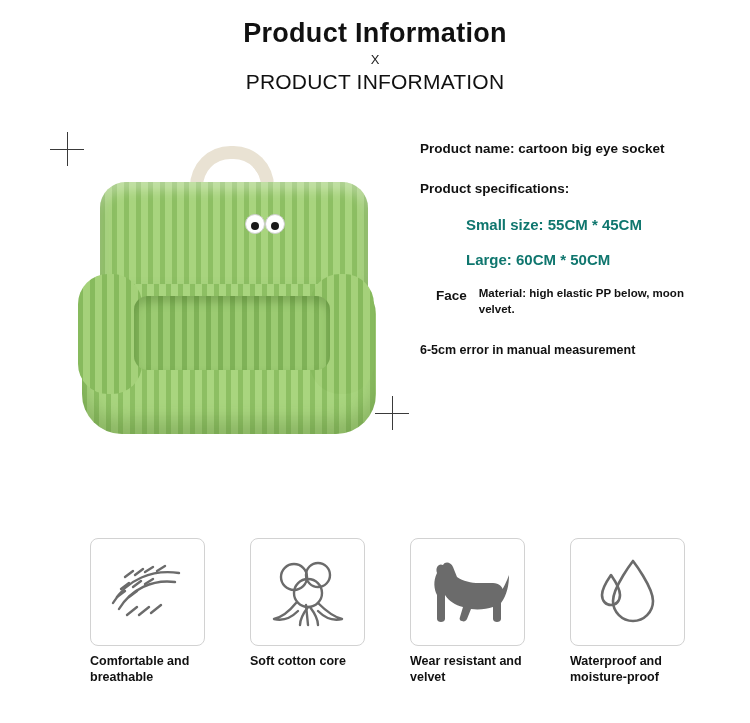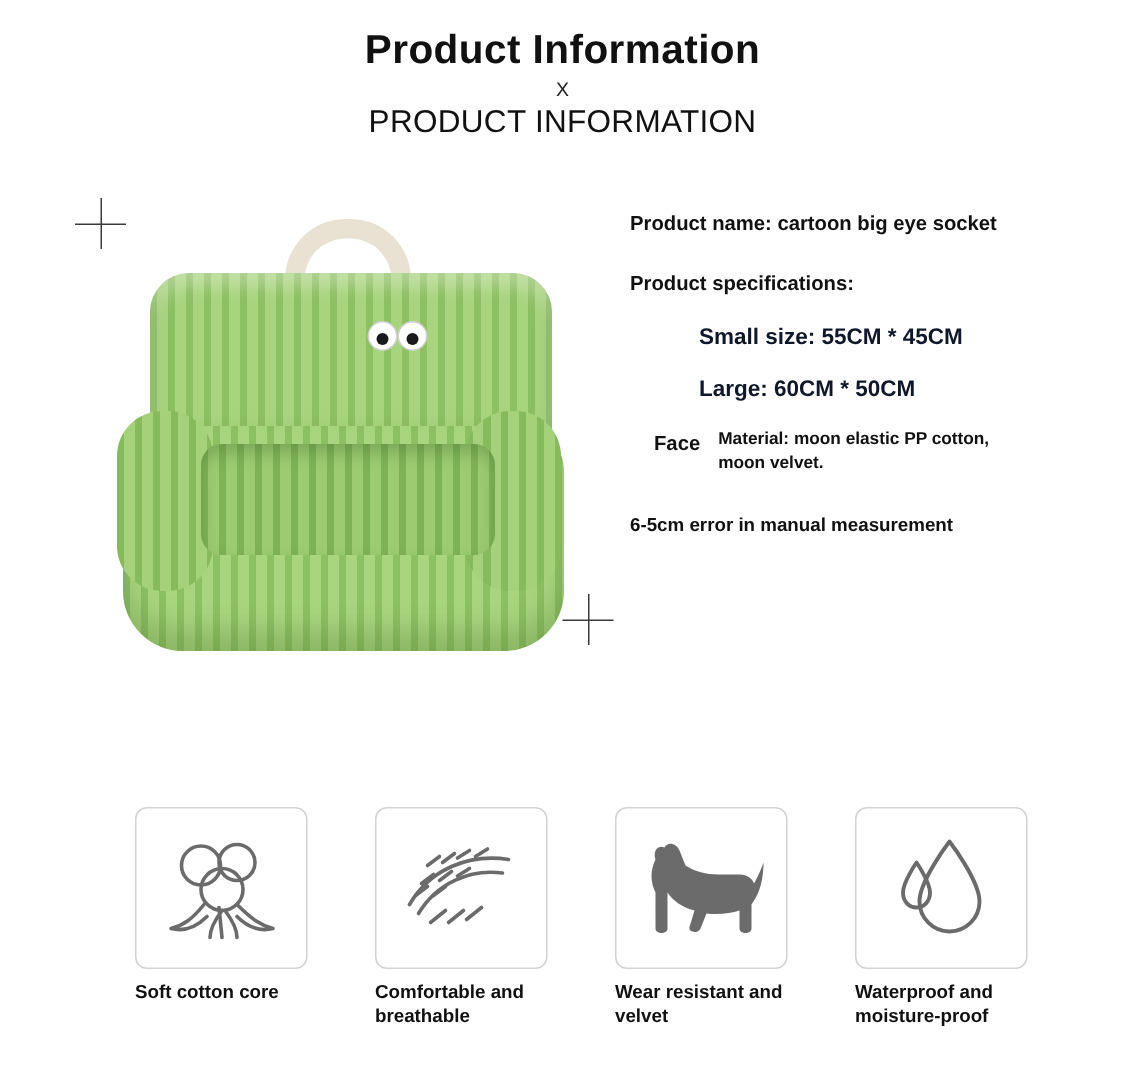--- a/index.html
+++ b/index.html
@@ -188,21 +188,21 @@
     color: #111;
     margin-bottom: 22px;
     line-height: 1.35;
   }
   .info-line.spec {
     margin-bottom: 18px;
   }
   .size-line {
     font-size: 15px;
     font-weight: bold;
-    color: #0f172a;
+    color: #0f766e;
     margin-left: 46px;
     margin-bottom: 18px;
   }
   .pattern-line {
     font-size: 15px;
     font-weight: bold;
     color: #111;
     line-height: 1.35;
     margin-bottom: 20px;
   }
@@ -295,26 +295,42 @@
     </div>
   </div>
 
   <div class="info">
     <div class="info-line">Product name: cartoon big eye socket</div>
     <div class="info-line spec">Product specifications:</div>
     <div class="size-line">Small size: 55CM * 45CM</div>
     <div class="size-line">Large: 60CM * 50CM</div>
     <div class="material-row">
       <div class="material-label">Face</div>
-      <div class="material-text">Material: moon elastic PP cotton, moon velvet.</div>
+      <div class="material-text">Material: high elastic PP below, moon velvet.</div>
     </div>
     <div class="error-line">6-5cm error in manual measurement</div>
   </div>
 
   <div class="features">
+
+    <div class="feature">
+      <div class="feature-box">
+        <svg width="86" height="70" viewBox="0 0 86 70">
+          <g fill="none" stroke="#6b6b6b" stroke-width="2.4" stroke-linecap="round">
+            <path d="M8 46 C22 22 48 12 74 16"></path>
+            <path d="M14 52 C26 32 48 22 70 25"></path>
+            <path d="M20 20 L28 14 M30 18 L38 12 M40 15 L48 10 M52 14 L60 9"></path>
+            <path d="M16 32 L24 26 M28 30 L36 24 M40 27 L48 22"></path>
+            <path d="M12 40 L20 34 M24 40 L32 34"></path>
+            <path d="M22 58 L32 50 M34 58 L44 50 M46 56 L56 48"></path>
+          </g>
+        </svg>
+      </div>
+      <div class="feature-label">Comfortable and breathable</div>
+    </div>
 
     <div class="feature">
       <div class="feature-box">
         <svg width="84" height="74" viewBox="0 0 84 74">
           <g fill="none" stroke="#6b6b6b" stroke-width="2.4" stroke-linecap="round" stroke-linejoin="round">
             <circle cx="28" cy="22" r="13"></circle>
             <circle cx="52" cy="20" r="12"></circle>
             <circle cx="42" cy="38" r="14"></circle>
             <path d="M30 48 C22 58 16 62 8 64 C16 66 24 64 32 56"></path>
             <path d="M52 48 C62 58 68 62 76 64 C68 66 60 64 52 56"></path>
@@ -322,36 +338,20 @@
             <path d="M42 52 C36 60 34 66 34 70"></path>
             <path d="M44 52 C50 60 52 66 52 70"></path>
           </g>
         </svg>
       </div>
       <div class="feature-label">Soft cotton core</div>
     </div>
 
     <div class="feature">
       <div class="feature-box">
-        <svg width="86" height="70" viewBox="0 0 86 70">
-          <g fill="none" stroke="#6b6b6b" stroke-width="2.4" stroke-linecap="round">
-            <path d="M8 46 C22 22 48 12 74 16"></path>
-            <path d="M14 52 C26 32 48 22 70 25"></path>
-            <path d="M20 20 L28 14 M30 18 L38 12 M40 15 L48 10 M52 14 L60 9"></path>
-            <path d="M16 32 L24 26 M28 30 L36 24 M40 27 L48 22"></path>
-            <path d="M12 40 L20 34 M24 40 L32 34"></path>
-            <path d="M22 58 L32 50 M34 58 L44 50 M46 56 L56 48"></path>
-          </g>
-        </svg>
-      </div>
-      <div class="feature-label">Comfortable and breathable</div>
-    </div>
-
-    <div class="feature">
-      <div class="feature-box">
         <svg width="90" height="66" viewBox="0 0 90 66">
           <path fill="#6b6b6b" d="M14 14 C12 8 16 4 20 6 C22 2 28 3 30 8 L34 18 C40 22 48 24 56 24 L70 24 C76 24 80 28 80 32 C80 35 78 37 75 38 C80 30 84 22 86 16 C86 26 84 36 78 44 L78 60 C78 62 76 63 74 63 C72 63 70 62 70 60 L70 48 C64 50 56 51 48 50 L44 60 C43 62 41 63 39 62 C37 62 36 60 37 58 L40 48 C32 46 26 42 22 36 L22 60 C22 62 20 63 18 63 C16 63 14 62 14 60 L14 36 C11 30 10 22 14 14 Z"></path>
         </svg>
       </div>
       <div class="feature-label">Wear resistant and velvet</div>
     </div>
 
     <div class="feature">
       <div class="feature-box">
         <svg width="70" height="74" viewBox="0 0 70 74">

